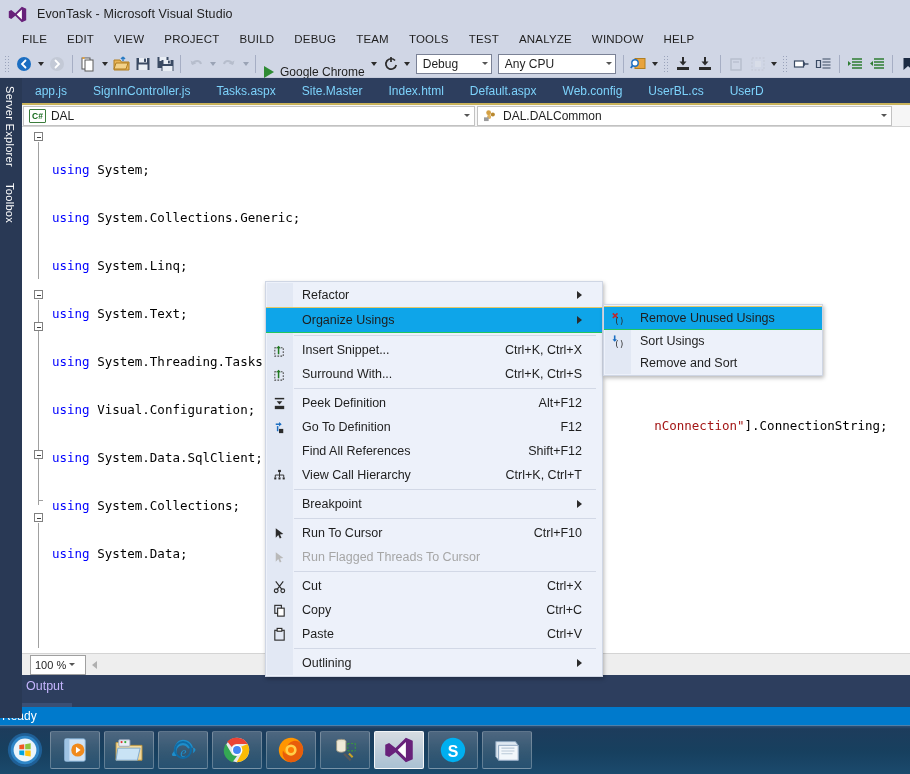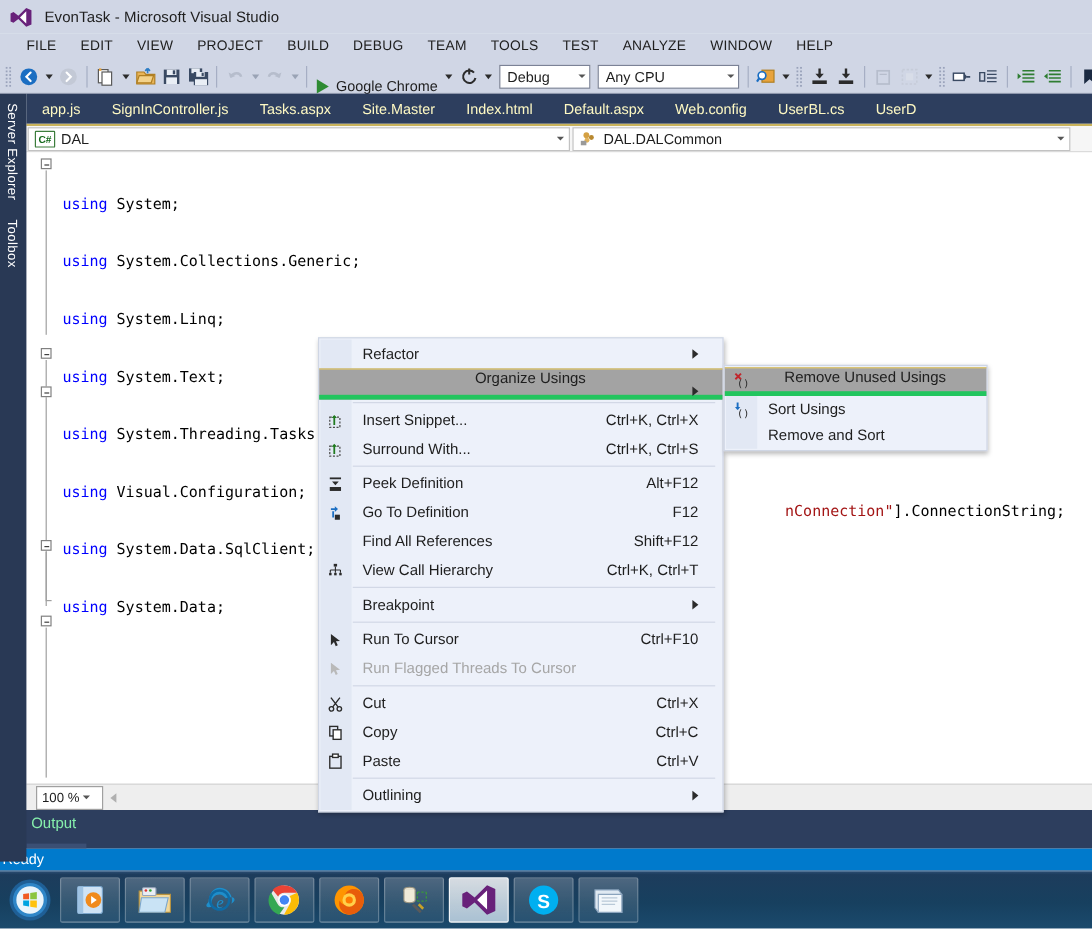--- a/index.html
+++ b/index.html
@@ -153,21 +153,21 @@
     display: flex;
     align-items: flex-end;
     overflow: hidden;
     z-index: 2;
   }
   .doc-tab {
     height: 24px;
     display: flex; align-items: center;
     padding: 0 13px;
     font-size: 12px;
-    color: #fef9c3;
+    color: #7dd3fc;
     white-space: nowrap;
     cursor: default;
     flex: 0 0 auto;
   }
 
   
   .editor-wrap {
     position: absolute;
     left: 22px; top: 103px;
     right: 0; bottom: 99px;
@@ -311,21 +311,21 @@
     left: 0; right: 0;
     bottom: 67px;
     height: 32px;
     background: #2d3e5e;
     z-index: 1;
   }
   .output-label {
     position: absolute;
     left: 26px; top: 4px;
     font-size: 12.5px;
-    color: #86efac;
+    color: #c4b5fd;
     cursor: default;
   }
   .output-tab-underline {
     position: absolute;
     left: 22px; bottom: 0;
     width: 50px; height: 4px;
     background: #3b4f74;
   }
 
   
@@ -397,25 +397,24 @@
     align-items: center;
     padding-left: 28px;
     padding-right: 20px;
     font-size: 12.5px;
     color: #1e1e1e;
     cursor: default;
     z-index: 2;
     white-space: nowrap;
   }
   .ctx-item.highlight {
-    background: #a3a3a3;
+    background: #0ea5e9;
     border-top: 1px solid #e3c969;
-    border-bottom: 4px solid #22c55e;
+    border-bottom: 1px solid #22c55e;
     height: 26px;
-    flex-direction: column;
   }
   .ctx-item.disabled { color: #a6a6a6; }
   .ctx-label { flex: 0 0 auto; padding-left: 8px; }
   .ctx-shortcut {
     margin-left: auto;
     font-size: 12.5px;
     color: #1e1e1e;
     padding-left: 24px;
   }
   .ctx-sub-arrow {
@@ -728,20 +727,21 @@
       </div>
 
       <div class="code-lines">
         <div class="cl"><span class="kw">using </span><span class="pln">System;</span></div>
         <div class="cl"><span class="kw">using </span><span class="pln">System.Collections.Generic;</span></div>
         <div class="cl"><span class="kw">using </span><span class="pln">System.Linq;</span></div>
         <div class="cl"><span class="kw">using </span><span class="pln">System.Text;</span></div>
         <div class="cl"><span class="kw">using </span><span class="pln">System.Threading.Tasks;</span></div>
         <div class="cl"><span class="kw">using </span><span class="pln">Visual.Configuration;</span></div>
         <div class="cl"><span class="kw">using </span><span class="pln">System.Data.SqlClient;</span></div>
+        <div class="cl"><span class="kw">using </span><span class="pln">System.Collections;</span></div>
         <div class="cl"><span class="kw">using </span><span class="pln">System.Data;</span></div>
         <div class="cl">&nbsp;</div>
         <div class="cl">&nbsp;</div>
         
         
         
         
         
         
         

